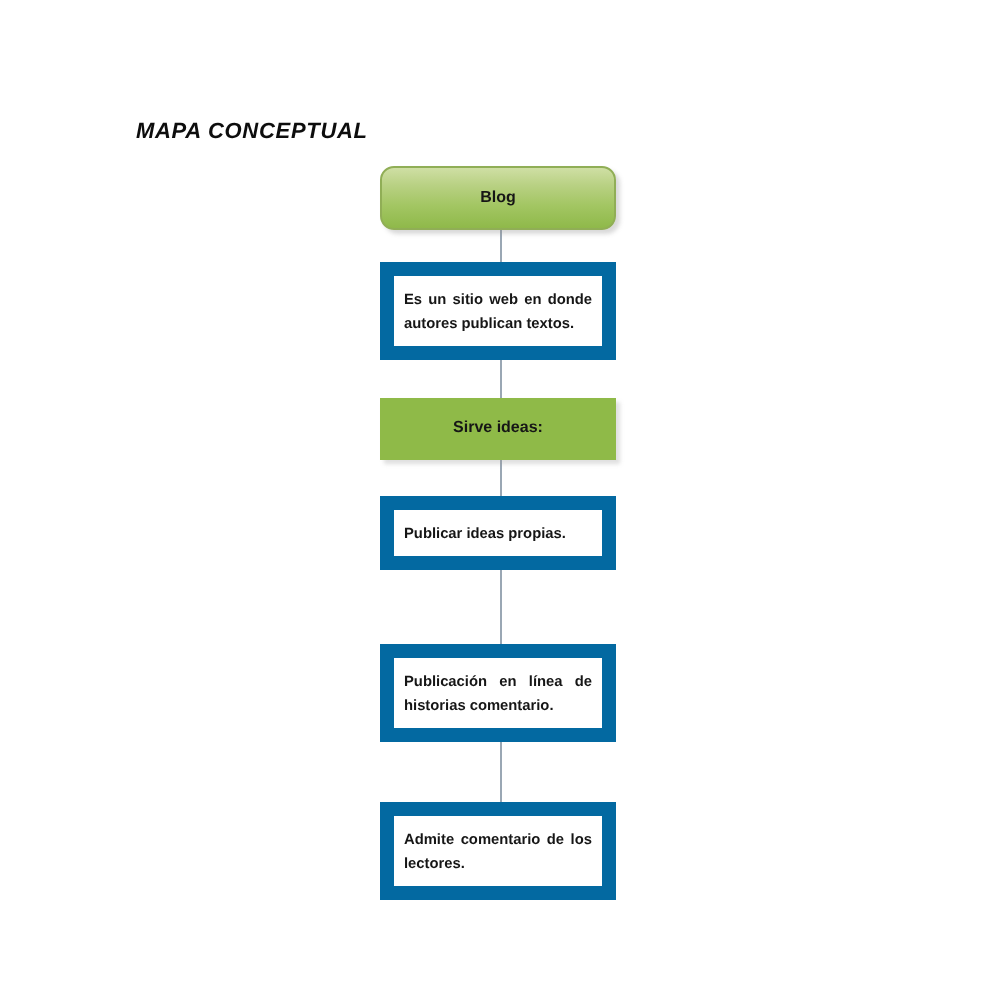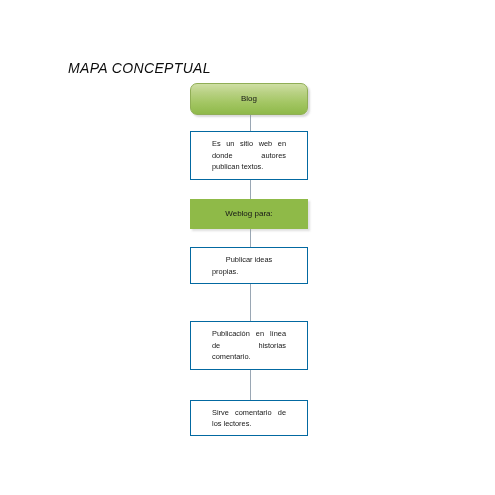--- a/index.html
+++ b/index.html
@@ -20,39 +20,40 @@
     width: 495px;
     height: 495px;
     background: #ffffff;
   }
 
   
   .doc-title {
     position: absolute;
     left: 68px;
     top: 60px;
-    font-size: 14px;
-    font-weight: normal;
+    font-size: 11px;
+    font-weight: bold;
     font-style: italic;
     color: #0d0d0d;
     letter-spacing: 0.35px;
     white-space: nowrap;
   }
 
   
   .flow {
     position: absolute;
     left: 190px;
     top: 83px;
     width: 120px;
   }
 
   .node-wrap {
     position: relative;
     width: 120px;
+    font-weight: bold;
   }
 
   
   .connector {
     width: 1px;
     background: #9aa7b4;
     margin: 0 auto;
   }
 
   
@@ -88,22 +89,22 @@
   .box.solid.justified {
     text-align: justify;
     text-align-last: left;
     font-size: 7.4px;
     padding: 6px 7px;
   }
 
   
   .box.plain {
     background: #ffffff;
-    border: 1px solid #0369a1;
-    padding: 6px 21px;
+    border: 7px solid #0369a1;
+    padding: 6px 5px;
     text-align: justify;
     text-align-last: left;
     box-shadow: none;
   }
   .box.plain.flat { text-align: center; text-align-last: left; }
 
   .box p {
     margin: 0;
   }
 </style>
@@ -125,21 +126,21 @@
 
     <div class="node-wrap">
       <div class="box plain">
         <p>Es un sitio web en donde autores publican textos.</p>
       </div>
     </div>
     <div class="connector" style="height:19px"></div>
 
     <div class="node-wrap">
       <div class="box solid centered">
-        <p>Weblog para:</p>
+        <p>Sirve ideas:</p>
       </div>
     </div>
     <div class="connector" style="height:18px"></div>
 
     <div class="node-wrap">
       <div class="box plain flat">
         <p>Publicar ideas propias.</p>
       </div>
     </div>
     <div class="connector" style="height:20px"></div>
@@ -150,18 +151,18 @@
       <div class="box plain">
         <p>Publicación en línea de historias comentario.</p>
       </div>
     </div>
     <div class="connector" style="height:15px"></div>
 
     <div class="connector" style="height:15px"></div>
 
     <div class="node-wrap">
       <div class="box plain">
-        <p>Sirve comentario de los lectores.</p>
+        <p>Admite comentario de los lectores.</p>
       </div>
     </div>
 
   </div>
 </div>
 
 </body></html>

